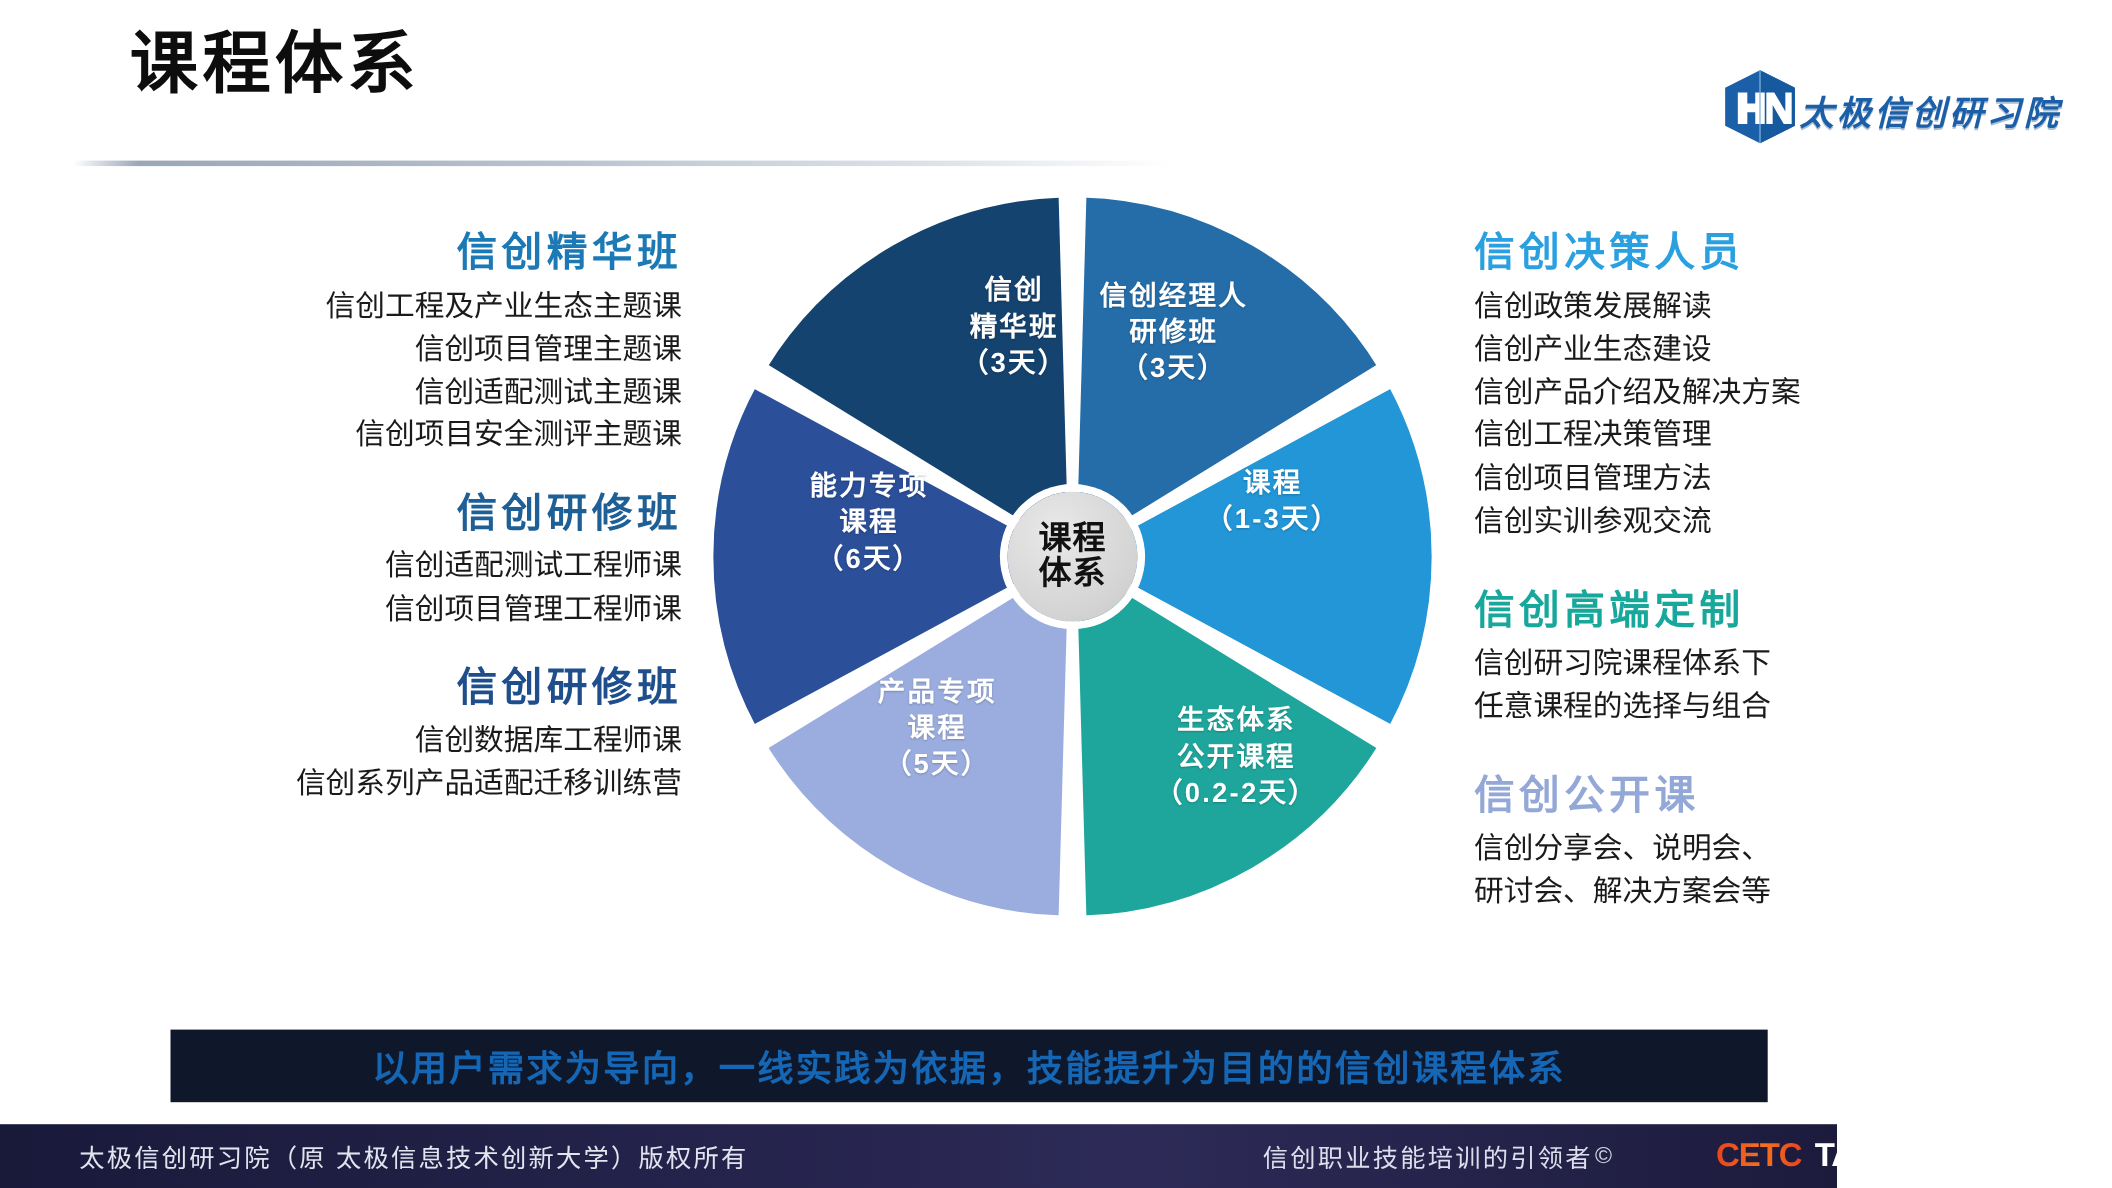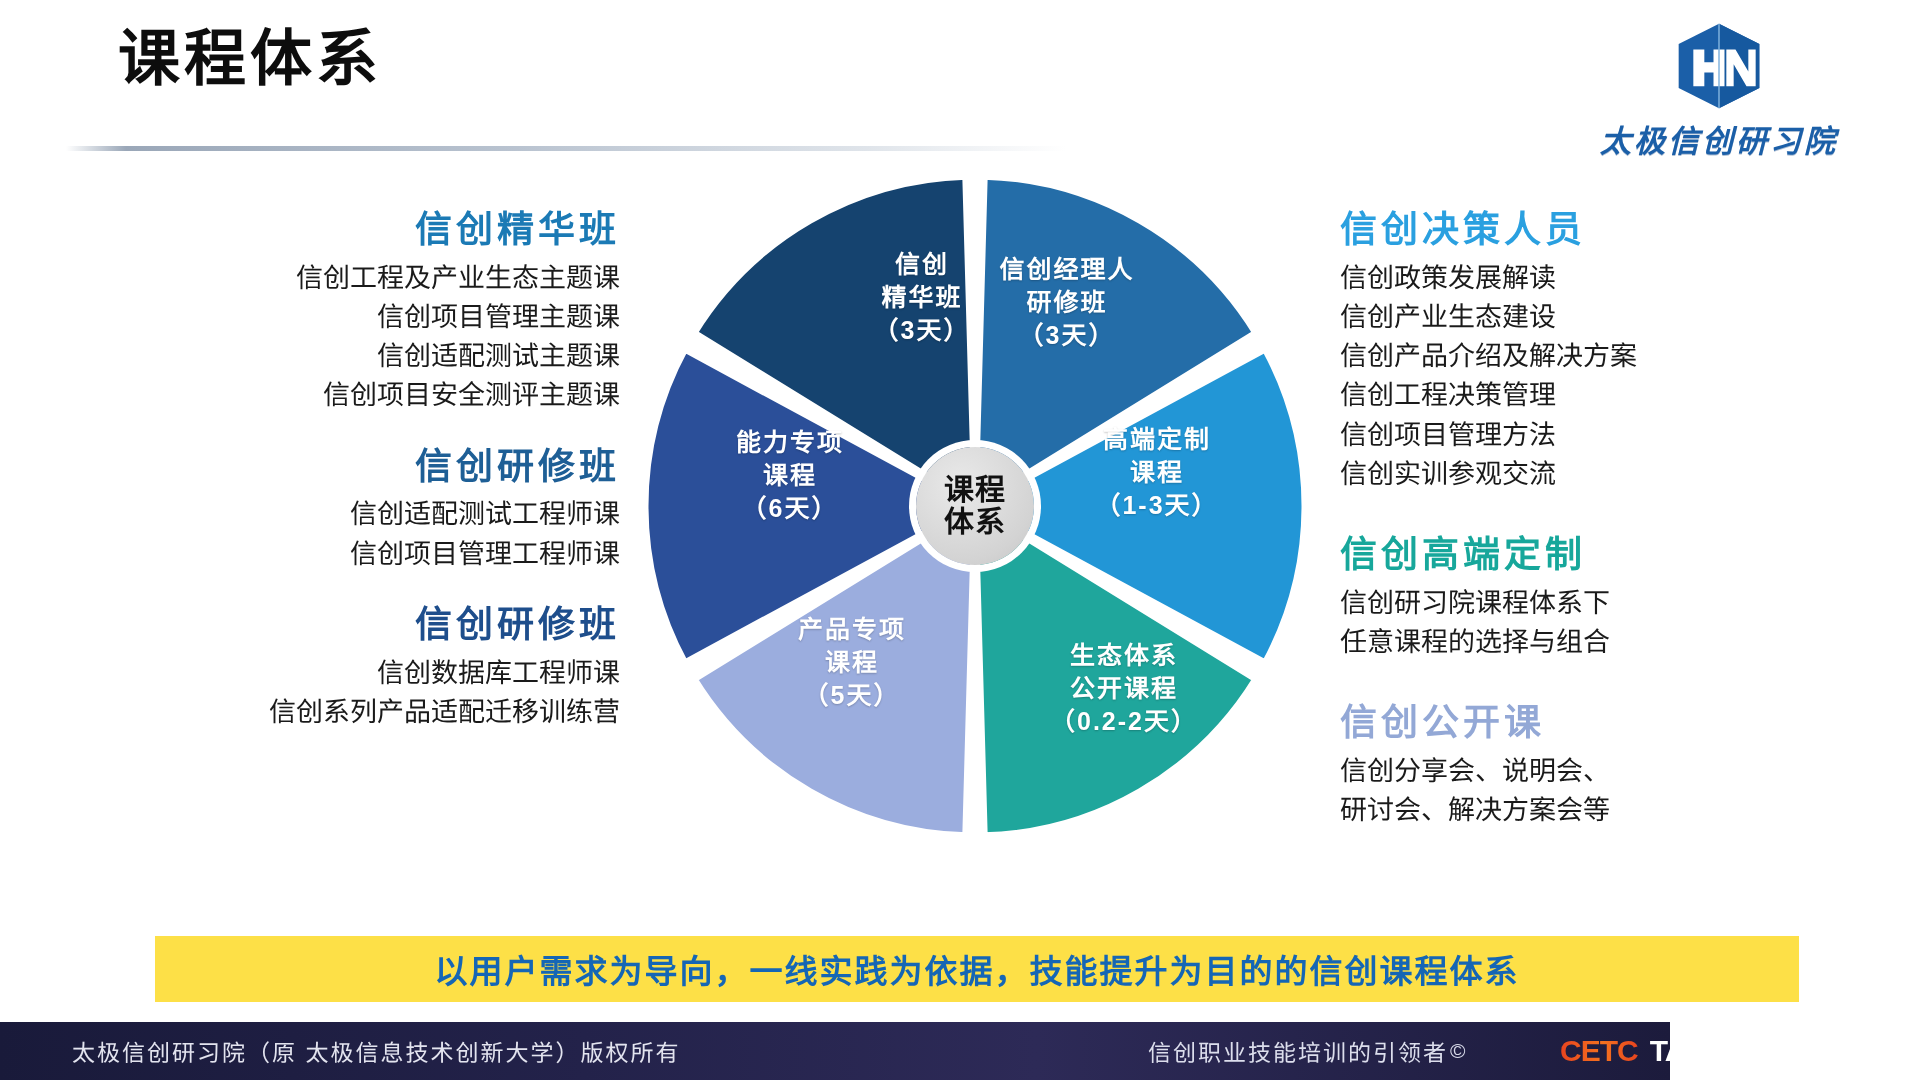--- a/index.html
+++ b/index.html
@@ -17,21 +17,21 @@
     position:absolute;left:118px;top:28px;
     font-size:62px;font-weight:bold;color:#0d0d0d;
     letter-spacing:4px;line-height:1;
   }
   .title-rule{
     position:absolute;left:66px;top:146px;width:1000px;height:5px;
     background:linear-gradient(90deg,#ffffff 0%,#9aa7b8 6%,#b9c3d0 45%,#dfe4ea 80%,#ffffff 100%);
   }
   .brand{
     position:absolute;right:46px;top:22px;width:310px;height:150px;
-    display:flex;flex-direction:column;align-items:center;justify-content:flex-start;
+    display:flex;flex-direction:row;align-items:center;justify-content:flex-start;
   }
   .brand-mark{width:92px;height:88px;display:block;}
   .brand-name{
     margin-top:6px;font-size:31px;color:#1b5fa8;font-weight:bold;
     font-family:"Liberation Serif","DejaVu Serif",serif;
     letter-spacing:3px;font-style:italic;
     text-shadow:0 1px 0 rgba(20,70,130,.35);
     white-space:nowrap;
   }
 
@@ -66,22 +66,22 @@
     box-shadow:0 0 0 7px #ffffff;
     display:flex;align-items:center;justify-content:center;
   }
   .hub span{
     font-size:30px;font-weight:bold;color:#111;line-height:1.08;
     text-align:center;letter-spacing:1px;
   }
 
   
   .banner{
-    position:absolute;left:155px;top:936px;width:1644px;height:66px;
-    background:#fde047;display:flex;align-items:center;justify-content:center;
+    position:absolute;left:155px;top:936px;width:1452px;height:66px;
+    background:#0f172a;display:flex;align-items:center;justify-content:center;
   }
   .banner span{
     font-size:33px;font-weight:bold;color:#1566b5;letter-spacing:2px;
   }
 
   
   .footer{
     position:absolute;left:0;bottom:0;width:1670px;height:58px;
     background:linear-gradient(90deg,#191a3a 0%,#23224a 35%,#2d2a57 62%,#1c1b3c 100%);
     display:flex;align-items:center;
@@ -204,21 +204,20 @@
       <div>（3天）</div>
     </div>
 
     <div class="seg-label" style="left:300px;top:85px;width:260px;">
       <div>信创经理人</div>
       <div>研修班</div>
       <div>（3天）</div>
     </div>
 
     <div class="seg-label" style="left:390px;top:255px;width:260px;">
-      <div>高端定制</div>
       <div>课程</div>
       <div>（1-3天）</div>
     </div>
 
     <div class="seg-label" style="left:352px;top:440px;width:270px;margin-top:31px;">
       <div>生态体系</div>
       <div>公开课程</div>
       <div>（0.2-2天）</div>
     </div>
 

